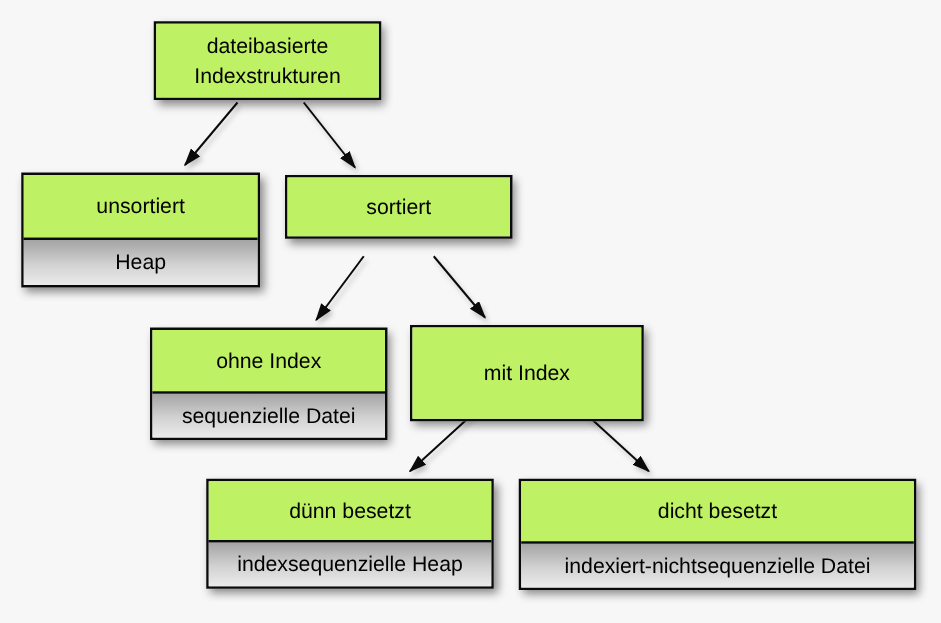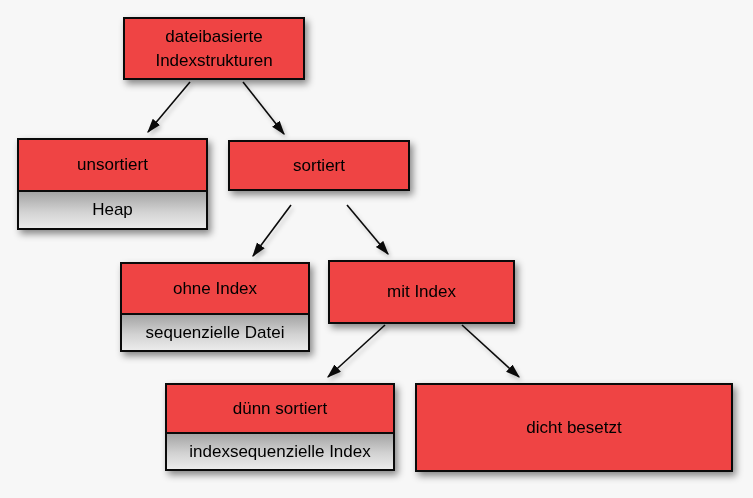--- a/index.html
+++ b/index.html
@@ -37,21 +37,21 @@
     font-size: 17px;
     text-align: center;
   }
   .node-title {
     flex: 1;
     display: flex;
     align-items: center;
     justify-content: center;
     padding: 2px 6px;
     line-height: 24px;
-    background: #ef4444;
+    background: #bef264;
   }
   .node-band {
     display: flex;
     align-items: center;
     justify-content: center;
     border-top: 2px solid #0a0a0a;
     background: linear-gradient(180deg, #a4a4a4 0%, #d2d2d2 55%, #ebebeb 100%);
     line-height: 20px;
     padding: 12px 4px;
     box-sizing: border-box;
@@ -87,26 +87,27 @@
 
   <div class="node" style="left:228px; top:140px; width:182px; height:51px;">
     <div class="node-title">sortiert</div>
   </div>
 
   <div class="node" style="left:120px; top:262px; width:190px; height:90px;">
     <div class="node-title">ohne Index</div>
     <div class="node-band" style="height:37px;">sequenzielle Datei</div>
   </div>
 
-  <div class="node" style="left:328px; top:260px; width:187px; height:64px;">
+  <div class="node" style="left:328px; top:260px; width:187px; height:77px;">
     <div class="node-title">mit Index</div>
   </div>
 
   <div class="node" style="left:165px; top:383px; width:230px; height:88px;">
-    <div class="node-title">dünn sortiert</div>
-    <div class="node-band" style="height:37px;">indexsequenzielle Index</div>
+    <div class="node-title">dünn besetzt</div>
+    <div class="node-band" style="height:37px;">indexsequenzielle Heap</div>
   </div>
 
   <div class="node" style="left:415px; top:383px; width:318px; height:89px;">
     <div class="node-title">dicht besetzt</div>
+    <div class="node-band" style="height:37px;">indexiert-nichtsequenzielle Datei</div>
   </div>
 
 </div>
 
 </body></html>

